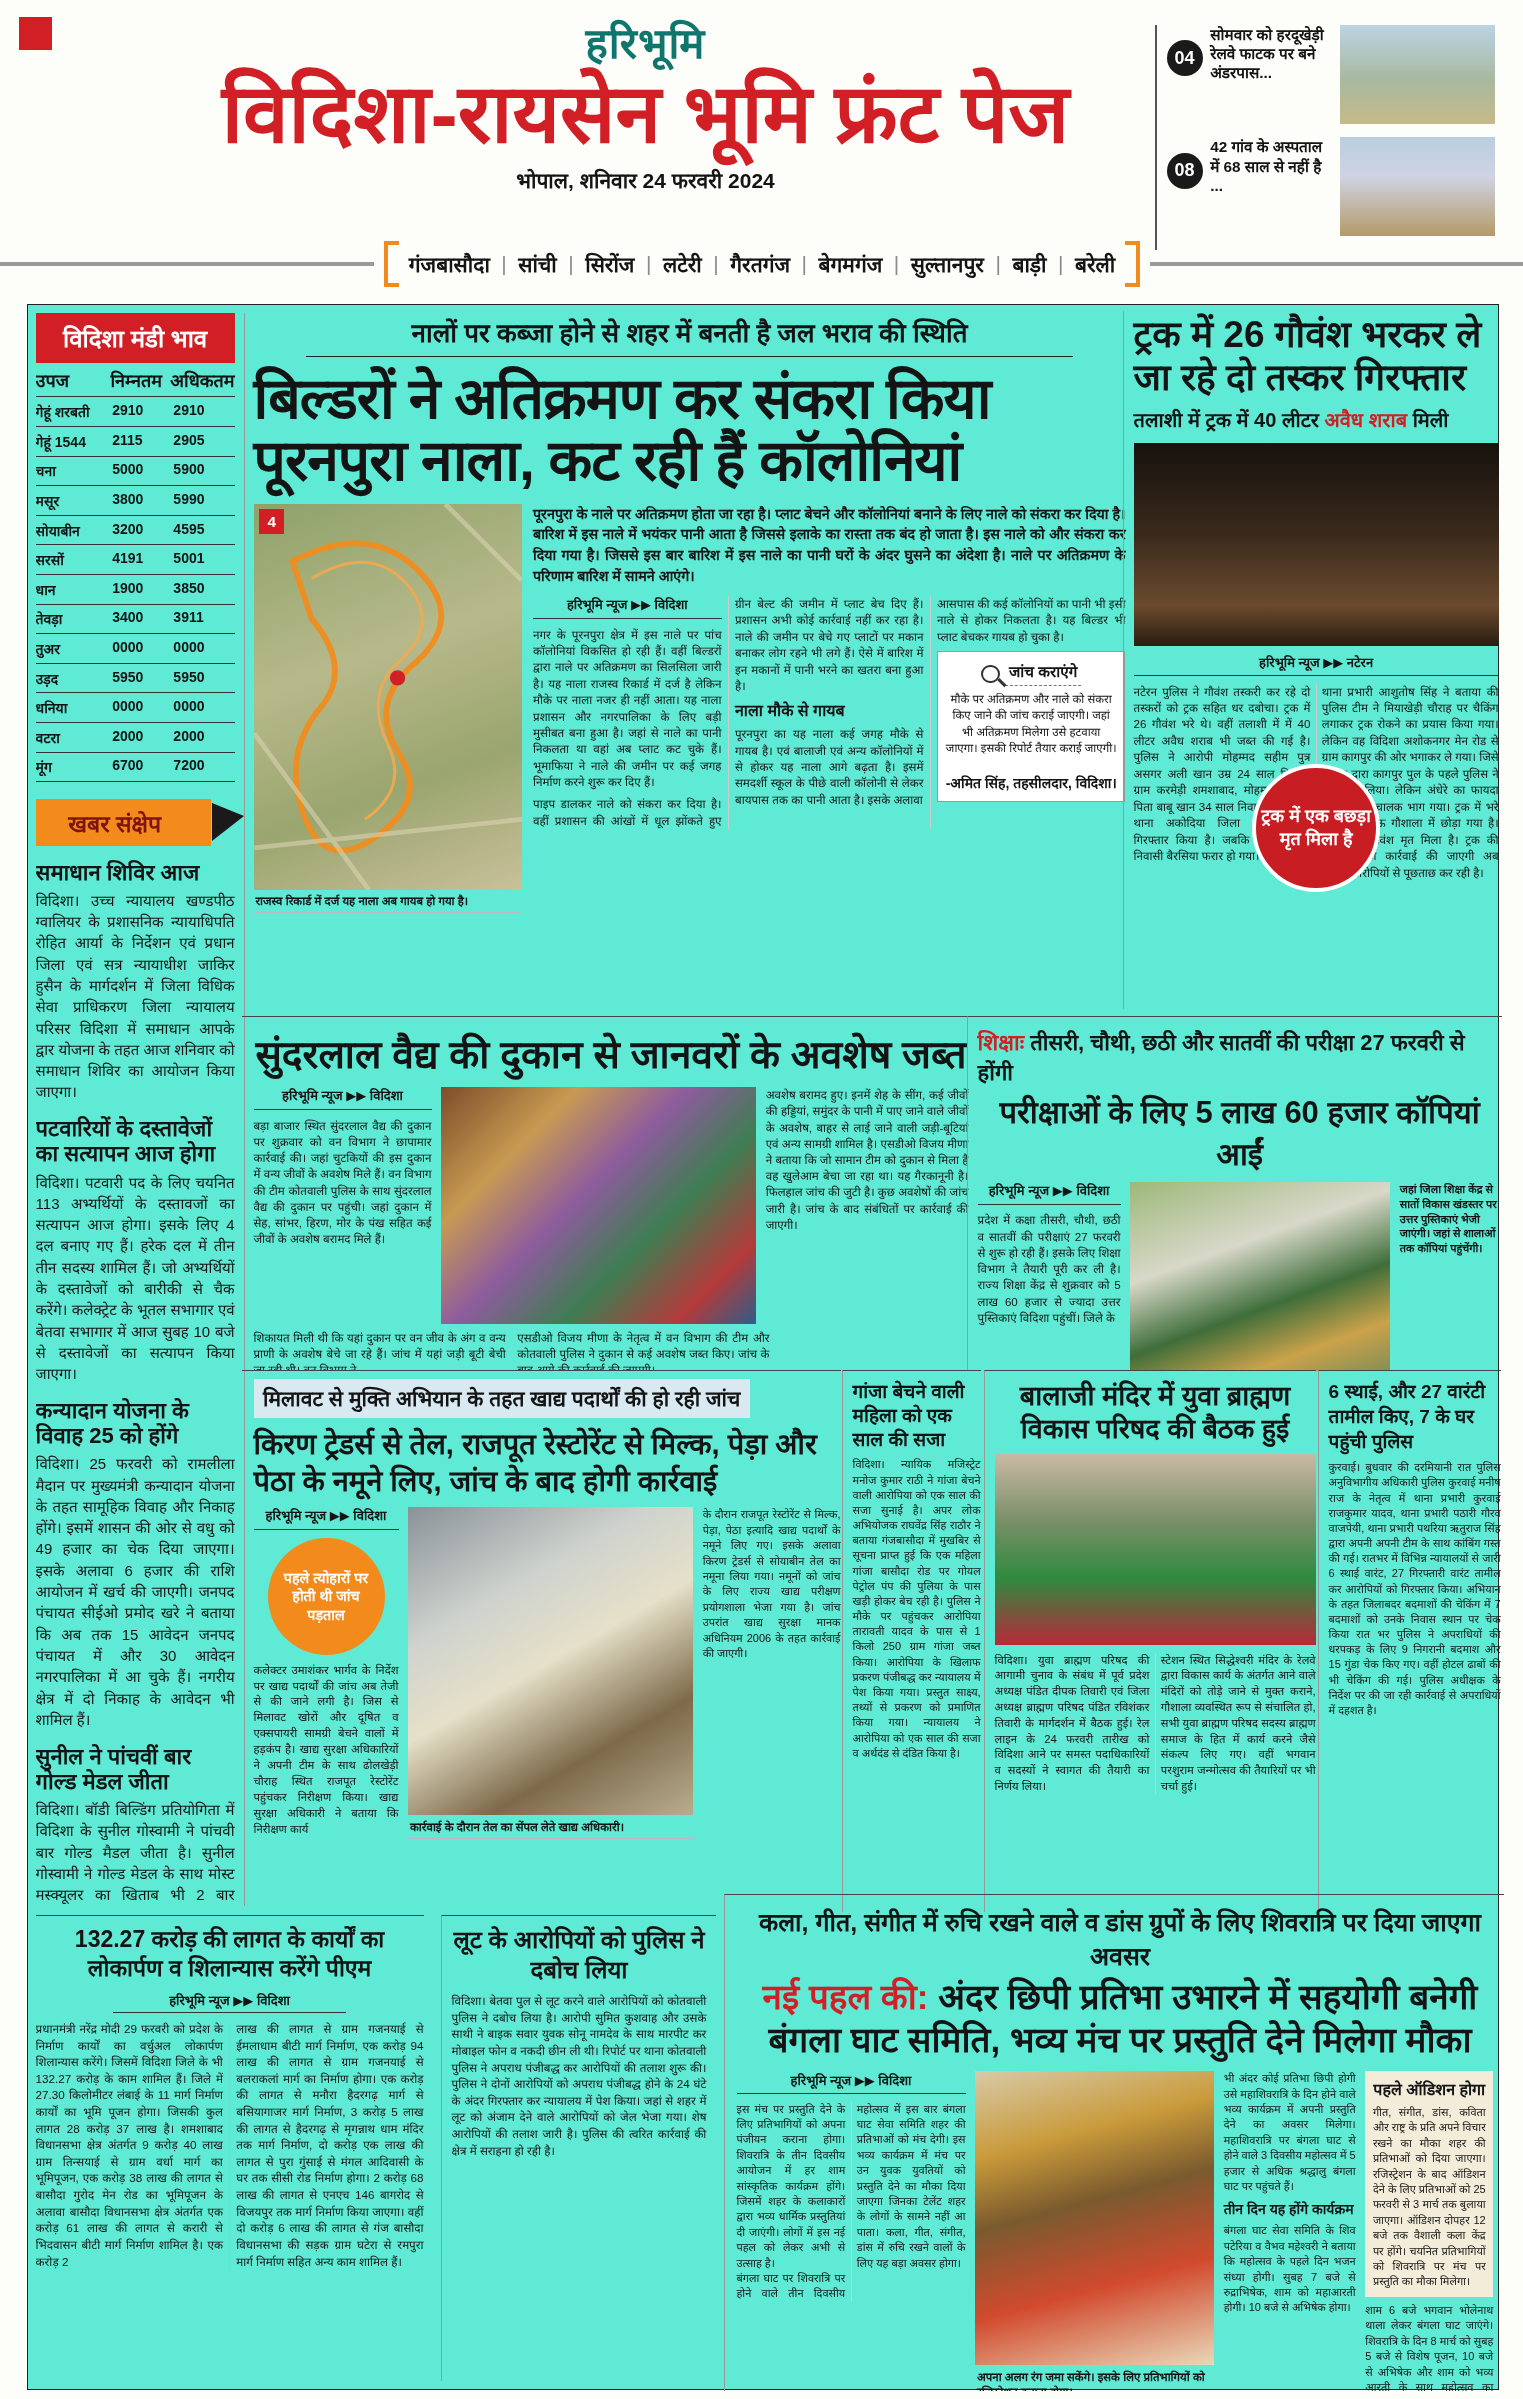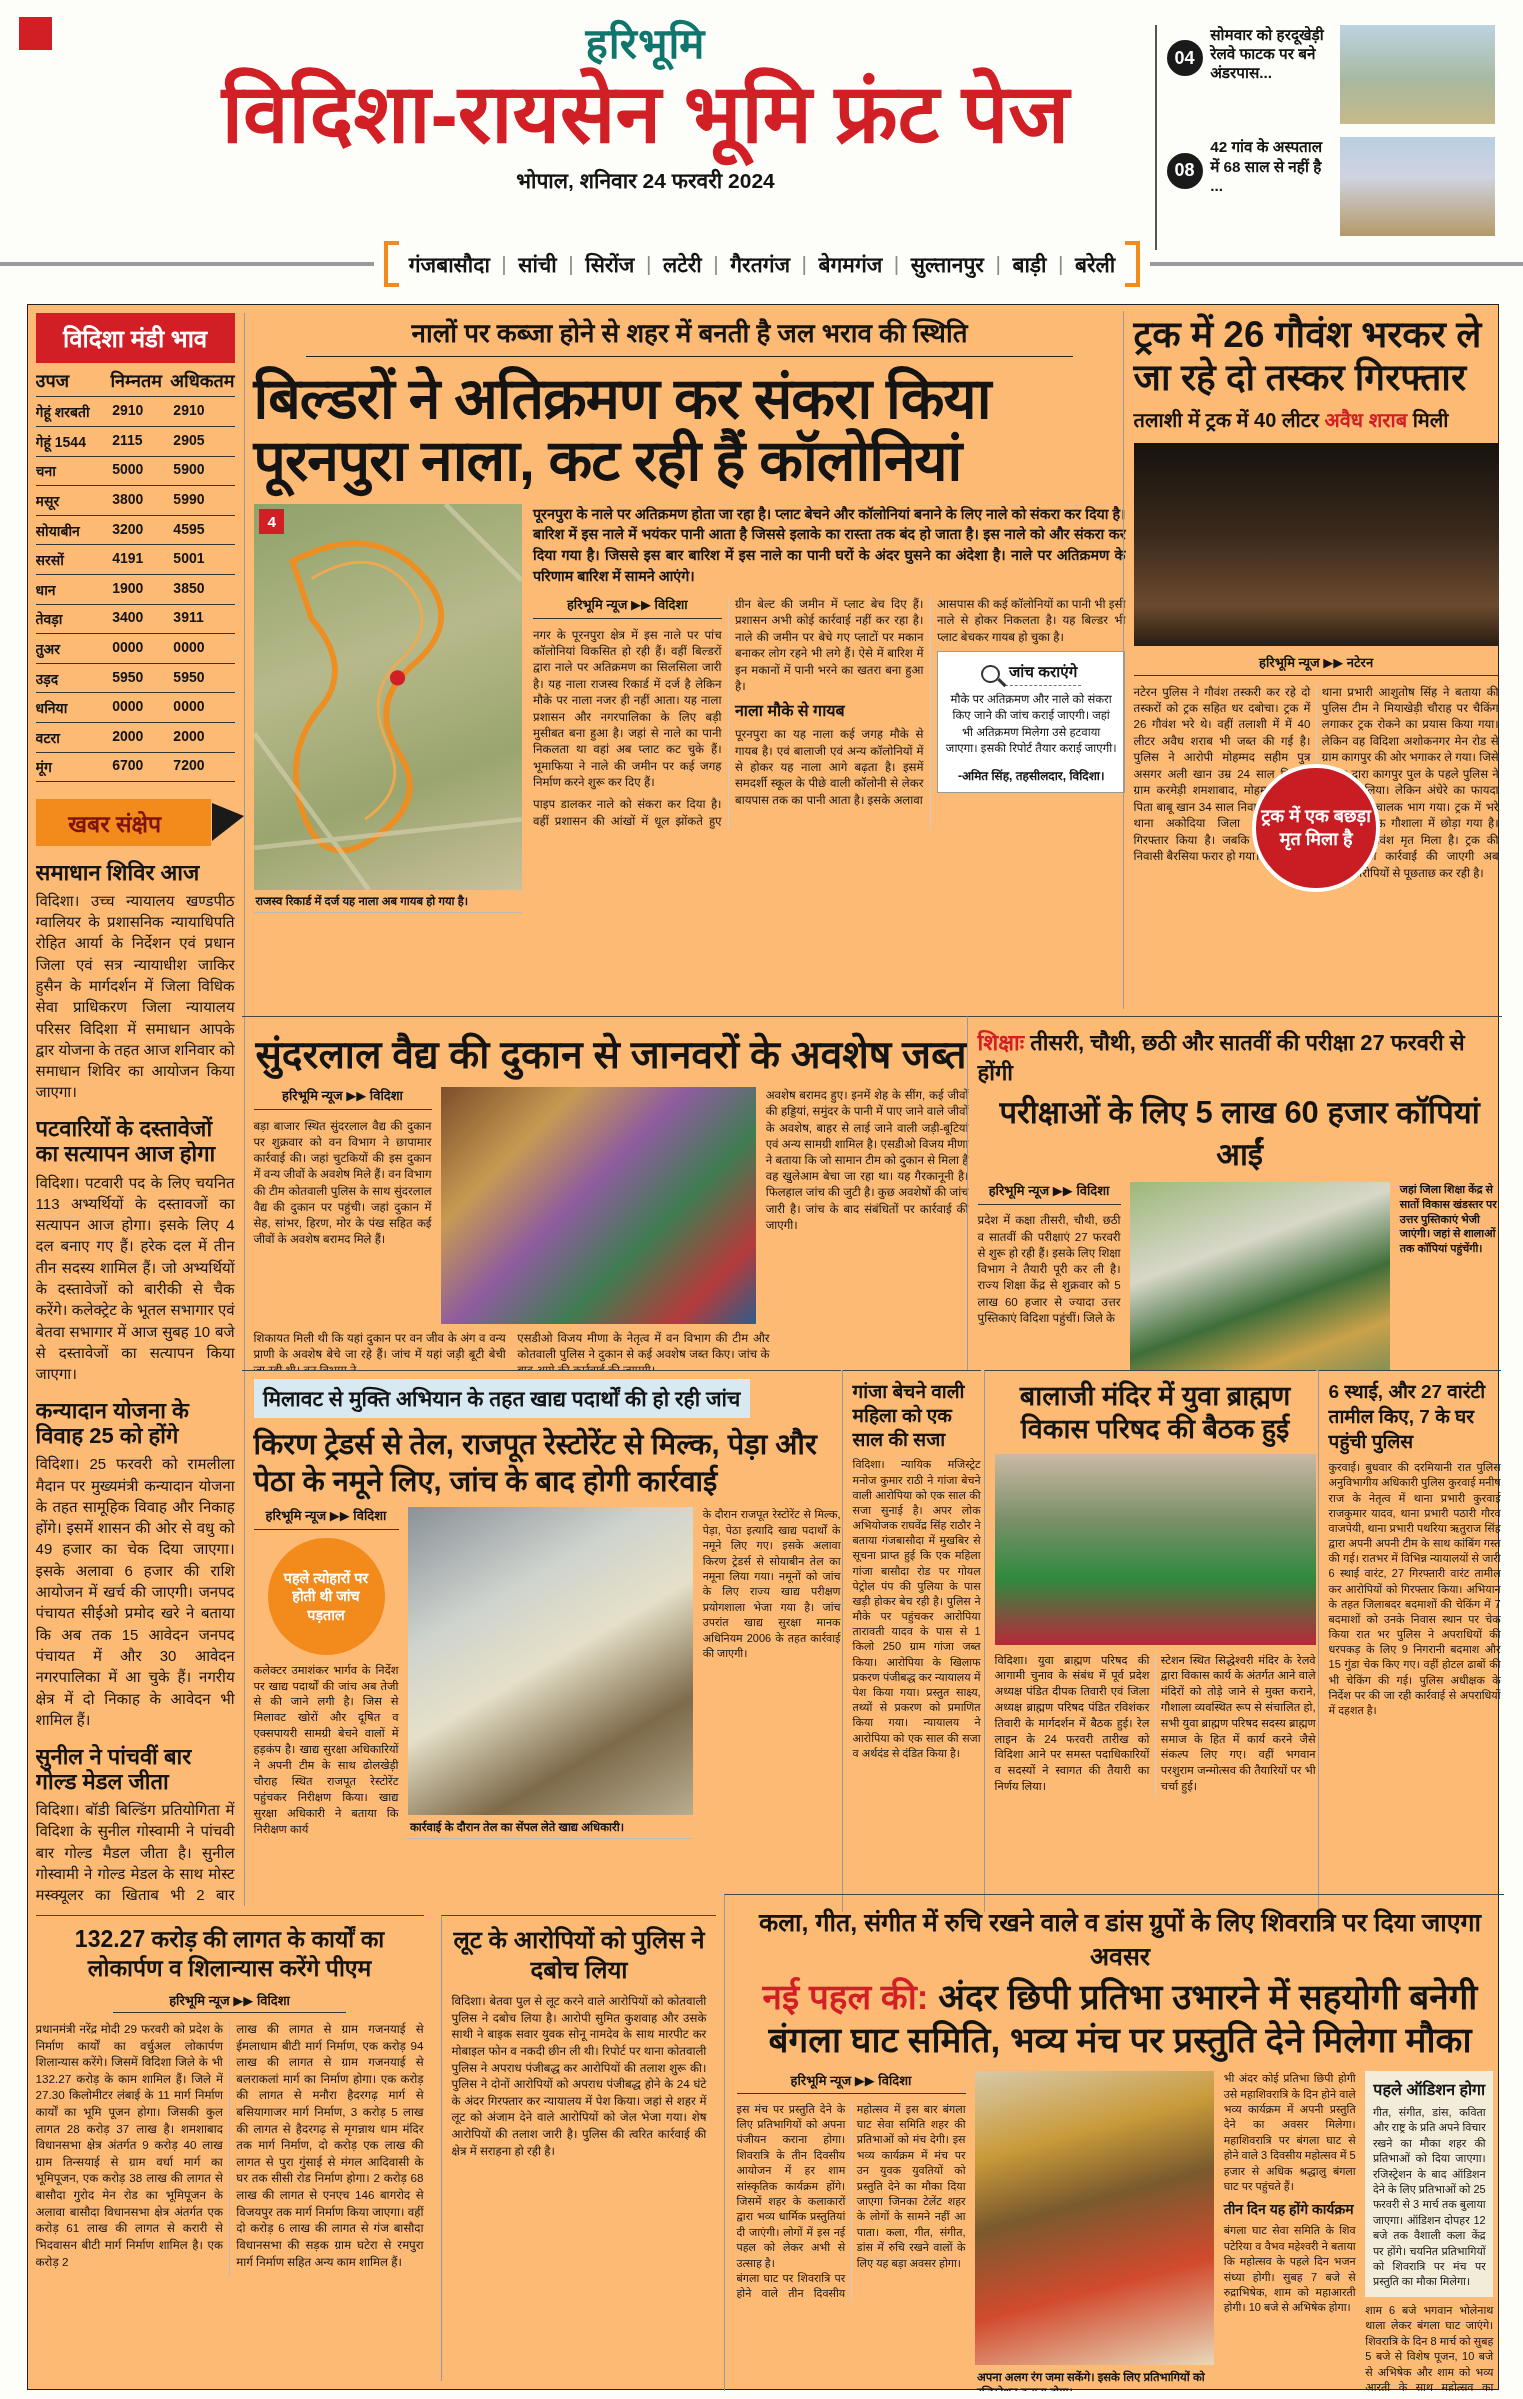--- a/index.html
+++ b/index.html
@@ -21,21 +21,21 @@
   .ph-hospital{background:linear-gradient(180deg,#b9cfe0 0%,#cfd3e2 40%,#b59a68 100%);}
   
   .towns{position:absolute;left:0;top:241px;width:1524px;display:flex;align-items:center;gap:9.6px;}
   .hline{flex:1;height:4.8px;background:#9a9a9a;}
   .brak{width:11.5px;height:38px;flex:0 0 auto;}
   .brak.l{border-left:4.8px solid #f28a1c;border-top:4.8px solid #f28a1c;border-bottom:4.8px solid #f28a1c;}
   .brak.r{border-right:4.8px solid #f28a1c;border-top:4.8px solid #f28a1c;border-bottom:4.8px solid #f28a1c;}
   .towns-list{display:flex;gap:11.5px;align-items:center;font-size:21px;font-weight:800;white-space:nowrap;}
   .tsep{color:#8b8b8b;font-weight:400;}
   
-  .frame{position:absolute;left:27px;top:304px;width:1470px;height:2084px;border:1.9px solid #222;background:#fdba74;}
+  .frame{position:absolute;left:27px;top:304px;width:1470px;height:2084px;border:1.9px solid #222;background:#5eead4;}
   .byl{font-weight:800;font-size:13px;text-align:center;border-bottom:1.9px solid #333;padding-bottom:3.8px;margin:0 0 7.6px;}
   .cap{font-size:11.5px;font-weight:700;padding:3.8px 1.9px;border-bottom:1px solid #bbb;}
   
   .sidebar{position:absolute;left:7.6px;top:7.6px;width:199px;height:1593px;border-right:1px solid #999;padding-right:9.6px;overflow:hidden;}
   .mandi-title{background:#d21f25;color:#fff;font-size:24px;font-weight:800;text-align:center;padding:8.6px 0;}
   .mhead,.mrow{display:grid;grid-template-columns:1.25fr 1fr 1fr;font-weight:700;font-size:14px;border-bottom:1px solid #333;padding:4.8px 0;}
   .mhead{font-size:18px;}
   .briefs-hd{position:relative;margin-top:17px;background:#f28a1c;color:#7e1410;font-size:23px;font-weight:800;text-align:center;padding:7.6px 25px 7.6px 7.6px;width:143px;}
   .briefs-hd::after{content:"";position:absolute;right:-32.5px;top:3.8px;border-left:32.5px solid #1a1a1a;border-top:13.4px solid transparent;border-bottom:25px solid transparent;}
   .brief h3{font-size:22px;font-weight:800;line-height:1.15;margin:13.4px 0 4.8px;}
@@ -50,21 +50,21 @@
   .map-badge{position:absolute;left:5.7px;top:5.7px;width:25px;height:25px;background:#d21f25;color:#fff;font-weight:800;font-size:15.3px;display:flex;align-items:center;justify-content:center;}
   .lead-text{flex:1;}
   .lead-para{font-size:14.3px;font-weight:700;line-height:1.45;margin:0 0 9.6px;}
   .lead-cols{column-count:3;column-gap:13.4px;column-rule:1px solid #ccc;font-size:11.7px;line-height:1.4;}
   .lead-cols p{margin:0 0 5.7px;}
   .subhd{font-size:16px;font-weight:800;margin:3.8px 0 3.8px;}
   .jbox{border:1px solid #999;background:#fff;padding:7.6px;text-align:center;break-inside:avoid;margin:3.8px 0 5.7px;}
   .jbox .jttl{font-weight:800;font-size:15.3px;display:inline-block;border-bottom:1px dashed #777;padding:0 3.8px 1.9px;margin:1.9px 0 5.7px;}
   .mag{width:14.3px;height:14.3px;border:2.9px solid #333;border-radius:50%;position:relative;display:inline-block;vertical-align:middle;margin-right:5.7px;}
   .mag::after{content:"";position:absolute;width:9.6px;height:2.9px;background:#333;transform:rotate(45deg);right:-8.6px;bottom:-2.9px;}
-  .jsign{font-size:12px;font-weight:700;display:block;margin-top:12px;}
+  .jsign{font-size:14px;font-weight:700;display:block;margin-top:18px;}
   
   .truck{position:absolute;left:1095px;top:5.7px;width:365px;height:698px;padding-left:9.6px;border-left:1px solid #999;}
   .head2{font-size:37px;font-weight:800;line-height:1.16;margin:3.8px 0 5.7px;}
   .sub2{font-size:20px;font-weight:800;margin:1.9px 0 9.6px;}
   .red{color:#d21f25;}
   .ph-cattle{height:203px;background:linear-gradient(180deg,#17120e 0%,#3a2a1c 45%,#6b4a2e 80%,#2a1d12 100%);}
   .truck-body{position:relative;column-count:2;column-gap:11.5px;column-rule:1px solid #ccc;font-size:11.6px;line-height:1.42;margin-top:5.7px;}
   .truck-body p{margin:0 0 5.7px;}
   .redcirc{position:absolute;left:50%;top:80px;transform:translateX(-50%);width:128px;height:128px;background:#c81d22;border:4.8px solid #fff;border-radius:50%;color:#fff;font-weight:800;font-size:18px;display:flex;align-items:center;justify-content:center;text-align:center;line-height:1.25;z-index:2;padding:3.8px;box-sizing:border-box;}
   

